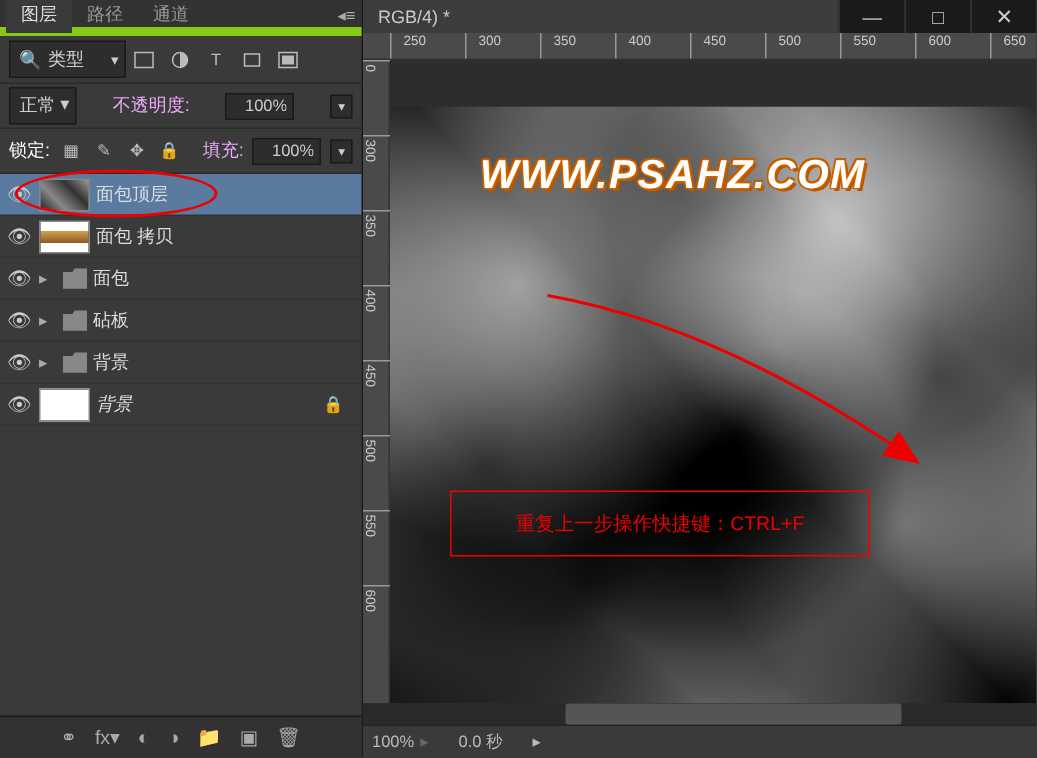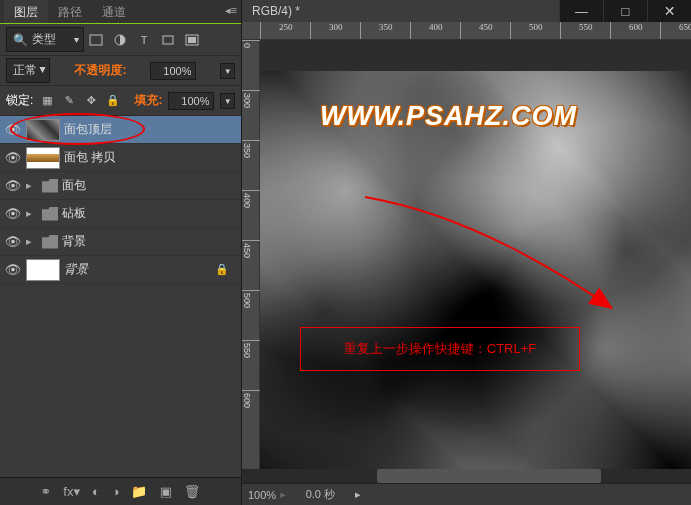--- a/index.html
+++ b/index.html
@@ -1,31 +1,31 @@
 <!DOCTYPE html>
 <html><head>
 <meta charset="utf-8">
 <style>
 * { margin: 0; padding: 0; box-sizing: border-box; font-family: "Microsoft YaHei", Arial, sans-serif; }
 body { background: #535353; width: 691px; height: 505px; overflow: hidden; position: relative; color: #ccc; font-size: 11px; }
 .window { display: flex; height: 100%; }
 .left-panel { width: 242px; background: #3a3a3a; display: flex; flex-direction: column; border-right: 1px solid #1a1a1a; }
-.panel-tabs { height: 24px; background: #323232; display: flex; padding-left: 4px; border-bottom: 1px solid #84cc16; position: relative; }
+.panel-tabs { height: 24px; background: #323232; display: flex; align-items: center; padding-left: 4px; border-bottom: 6px solid #84cc16; position: relative; }
 .tab { padding: 4px 10px; cursor: pointer; color: #999; font-size: 12px; }
 .tab.active { background: #3a3a3a; color: #ddd; }
 .panel-menu-icon { position: absolute; right: 4px; top: 4px; color: #aaa; cursor: pointer; }
 .filter-row { height: 32px; display: flex; align-items: center; padding: 4px 6px; border-bottom: 1px solid #2a2a2a; gap: 4px; }
 .filter-dropdown { background: #2d2d2d; border: 1px solid #1a1a1a; padding: 3px 20px 3px 6px; color: #ccc; font-size: 12px; position: relative; cursor: pointer; display: flex; align-items: center; gap: 4px; flex: 0 0 auto; width: 78px; }
 .filter-dropdown::after { content: '▾'; position: absolute; right: 4px; font-size: 10px; }
 .toolbar-icons { display: flex; gap: 8px; align-items: center; }
 .toolbar-icon { width: 16px; height: 16px; display: flex; align-items: center; justify-content: center; cursor: pointer; color: #bbb; }
 .blend-row { height: 30px; display: flex; align-items: center; padding: 4px 6px; border-bottom: 1px solid #2a2a2a; gap: 24px; }
 .blend-dropdown { background: #2d2d2d; border: 1px solid #1a1a1a; padding: 3px 6px; color: #ccc; flex: 1; font-size: 12px; position: relative; cursor: pointer; max-width: 100px; }
 .blend-dropdown::after { content: '▾'; position: absolute; right: 4px; }
-.opacity-label { color: #f97316; font-size: 12px; font-weight: bold; }
+.opacity-label { color: #f0abfc; font-size: 12px; }
 .value-box { background: #2d2d2d; border: 1px solid #1a1a1a; padding: 2px 4px; color: #ccc; width: 46px; font-size: 11px; text-align: right; cursor: text; }
 .dropdown-arrow { padding: 2px 4px; border: 1px solid #1a1a1a; background: #2d2d2d; cursor: pointer; font-size: 9px; }
 .lock-row { height: 30px; display: flex; align-items: center; padding: 4px 6px; border-bottom: 1px solid #2a2a2a; gap: 6px; }
 .lock-label { color: #ffffff; font-size: 12px; }
 .lock-icons { display: flex; gap: 6px; }
 .lock-icon { width: 16px; height: 16px; display: flex; align-items: center; justify-content: center; cursor: pointer; color: #bbb; font-size: 11px; }
 .layers-list { flex: 1; overflow: auto; background: #3a3a3a; }
 .layer-row { display: flex; align-items: center; padding: 3px 4px; border-bottom: 1px solid #323232; cursor: pointer; gap: 4px; height: 28px; }
 .layer-row.selected { background: #5a7aa0; }
 .eye-icon { width: 18px; height: 16px; display: flex; align-items: center; justify-content: center; cursor: pointer; font-size: 13px; }
@@ -36,21 +36,21 @@
 .lock-small { color: #aaa; margin-right: 8px; }
 .panel-bottom { height: 28px; background: #323232; display: flex; align-items: center; justify-content: center; gap: 12px; border-top: 1px solid #1a1a1a; }
 .bottom-icon { cursor: pointer; color: #aaa; font-size: 13px; }
 .main-area { flex: 1; display: flex; flex-direction: column; background: #2d2d2d; position: relative; }
 .title-bar { height: 22px; background: #3c3c3c; display: flex; align-items: center; padding-left: 10px; color: #ccc; font-size: 12px; justify-content: space-between; }
 .title-buttons { display: flex; gap: 0; }
 .title-btn { width: 44px; height: 22px; display: flex; align-items: center; justify-content: center; cursor: pointer; color: #ccc; background: #1a1a1a; border-left: 1px solid #333; font-size: 13px; }
 .title-btn.close { font-size: 14px; }
 .ruler-h { height: 18px; background: #4a4a4a; position: relative; border-bottom: 1px solid #333; overflow: hidden; }
 .ruler-h-inner { position: absolute; left: 18px; right: 0; top: 0; height: 100%; display: flex; }
-.ruler-tick { position: absolute; border-left: 1px solid #999; height: 18px; font-size: 9px; color: #ccc; padding-left: 18px; font-family: Liberation Serif, serif; }
+.ruler-tick { position: absolute; border-left: 1px solid #999; height: 18px; font-size: 9px; color: #ccc; padding-left: 8px; }
 .canvas-wrap { flex: 1; display: flex; overflow: hidden; }
 .ruler-v { width: 18px; background: #4a4a4a; border-right: 1px solid #333; position: relative; }
 .ruler-v-tick { position: absolute; border-top: 1px solid #999; width: 18px; font-size: 9px; color: #ccc; writing-mode: vertical-lr; text-orientation: mixed; padding-top: 2px; }
 .canvas { flex: 1; position: relative; overflow: hidden; margin-top: 31px; }
 .canvas-img { width: 100%; height: 100%; position: absolute; filter: contrast(1.3) brightness(0.85); background: 
   radial-gradient(circle at 20% 30%, rgba(255,255,255,0.6), transparent 40%),
   radial-gradient(circle at 70% 20%, rgba(255,255,255,0.5), transparent 35%),
   radial-gradient(circle at 50% 60%, rgba(0,0,0,0.7), transparent 40%),
   radial-gradient(circle at 80% 70%, rgba(255,255,255,0.4), transparent 30%),
   radial-gradient(circle at 30% 80%, rgba(0,0,0,0.6), transparent 35%),

